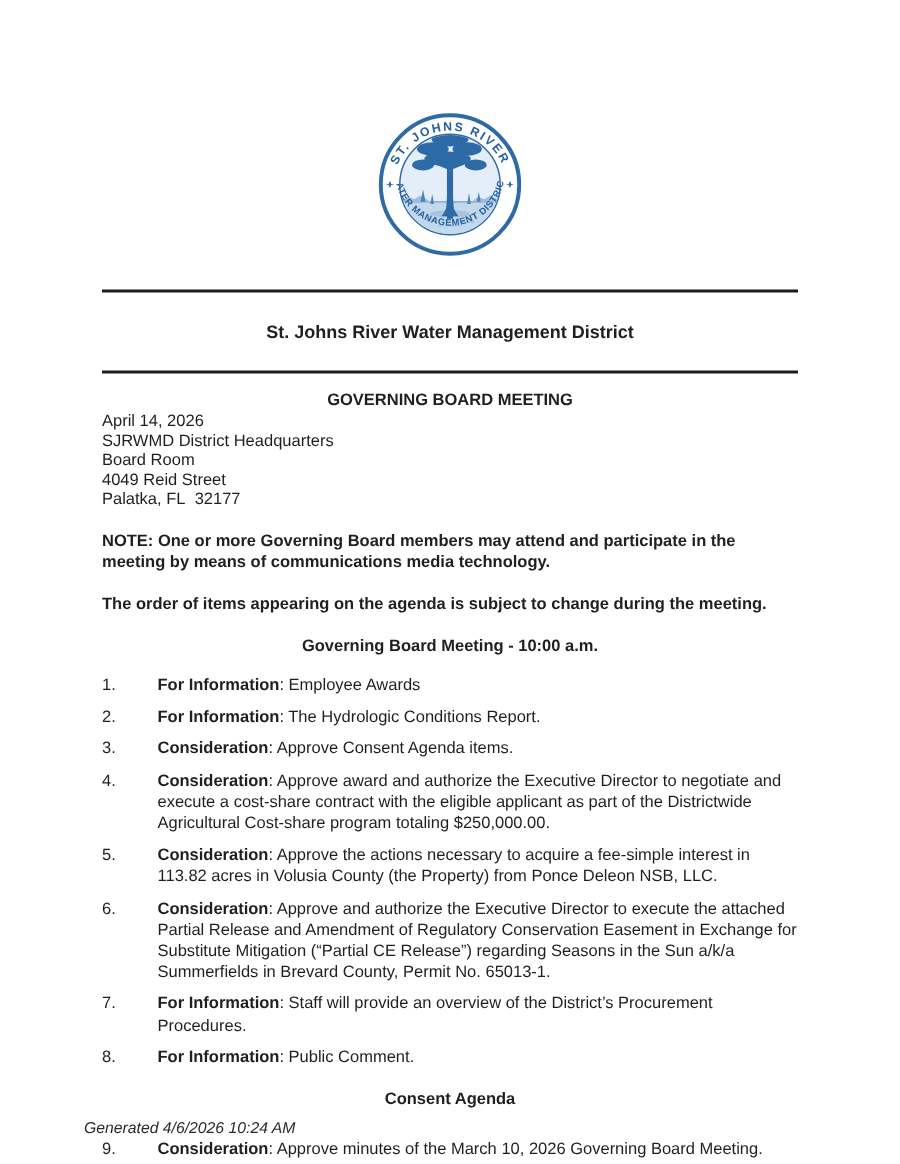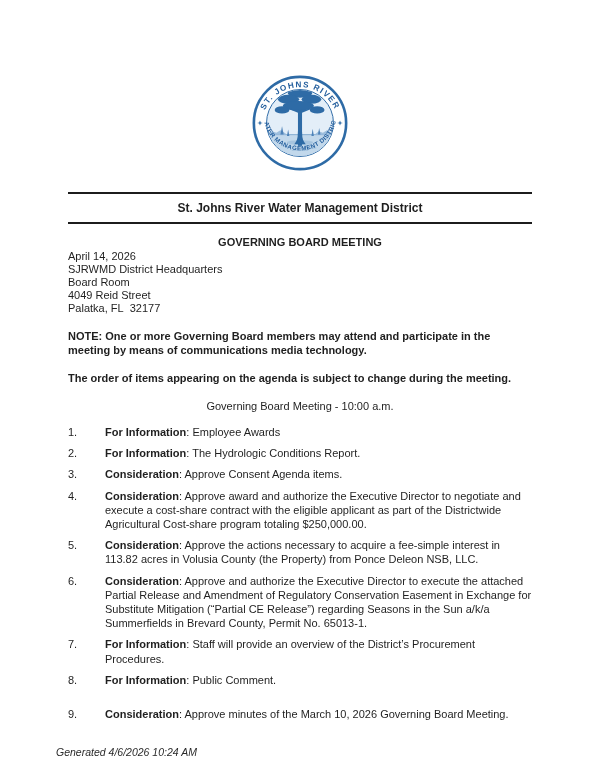--- a/index.html
+++ b/index.html
@@ -17,32 +17,32 @@
 
   
   .logo-wrap { width: 100%; text-align: center; padding-top: 63px; }
   .logo-wrap svg { display: inline-block; }
 
   
   .header-block { margin-top: 7px; }
   .rule { border: 0; border-top: 2px solid #1c1c1c; height: 0; margin: 0; }
   .header-title {
     text-align: center; font-weight: bold; font-size: 12px;
-    line-height: 16px; padding: 6px 0;
+    line-height: 16px; padding: 18px 0;
   }
 
   
   .meeting-title { margin-top: 12px; text-align: center; font-weight: bold; line-height: 13.5px; }
   .meeting-info { line-height: 13.2px; }
 
   
   .note { margin: 13px 0 0 0; font-weight: bold; line-height: 14.5px; }
 
   
-  .section-title { margin: 15px 0 0 0; text-align: center; font-weight: normal; font-size: 11px; }
+  .section-title { margin: 15px 0 0 0; text-align: center; font-weight: bold; font-size: 11px; }
 
   
   .items { margin-top: 13px; }
   .items.consent { margin-top: 20px; }
   .item-row { display: flex; margin-bottom: 7px; line-height: 14.2px; }
   .item-num { flex: none; width: 37px; }
   .item-text { flex: 1; }
 
   
   .footer {
@@ -167,20 +167,21 @@
         <div class="item-row">
           <span class="item-num">7.</span>
           <span class="item-text"><b>For Information</b>: Staff will provide an overview of the District’s Procurement Procedures.</span>
         </div>
         <div class="item-row">
           <span class="item-num">8.</span>
           <span class="item-text"><b>For Information</b>: Public Comment.</span>
         </div>
       </div>
 
+    <div class="section-title">Consent Agenda</div>
     <div class="items consent">
         <div class="item-row">
           <span class="item-num">9.</span>
           <span class="item-text"><b>Consideration</b>: Approve minutes of the March 10, 2026 Governing Board Meeting.</span>
         </div>
       </div>
 
   </div>
 
   <div class="footer">Generated 4/6/2026 10:24 AM</div>

